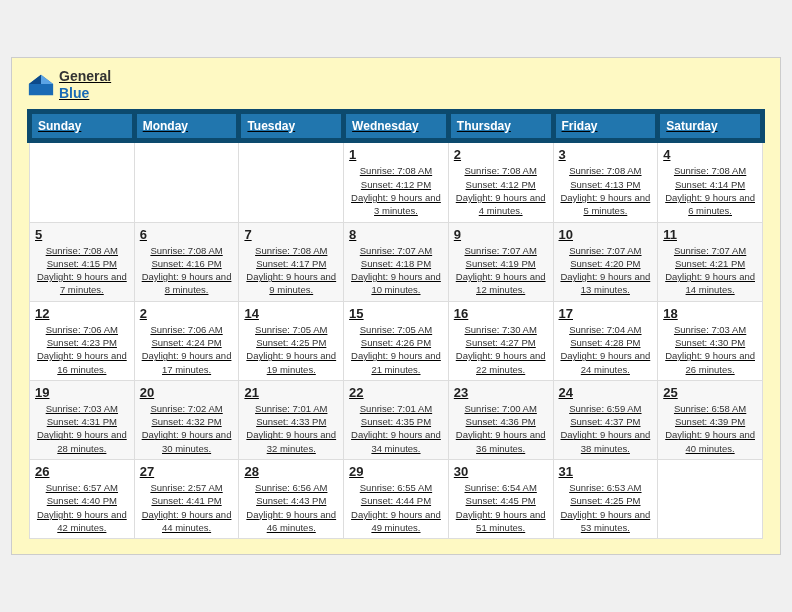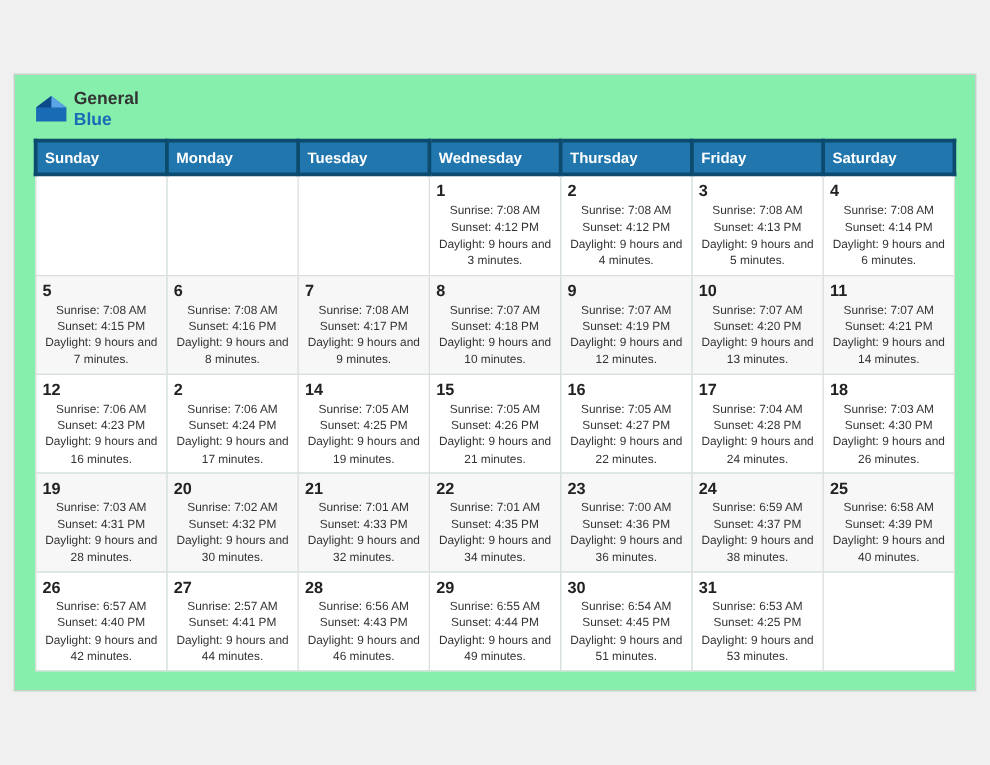--- a/index.html
+++ b/index.html
@@ -6,25 +6,26 @@
     body {
       font-family: Arial, sans-serif;
       background: #f0f0f0;
       display: flex;
       justify-content: center;
       align-items: center;
       width: 792px;
       min-height: 612px;
     }
     .calendar-wrapper {
-      background: #86efac;
+      background: #fef9c3;
       width: 770px;
       margin: 0;
       border: 1px solid #ccc;
       padding: 10px 15px 15px;
+      text-decoration: underline;
     }
     .header-section {
       display: flex;
       justify-content: space-between;
       align-items: flex-start;
       margin-bottom: 8px;
     }
     .logo {
       display: flex;
       align-items: center;
@@ -57,21 +58,21 @@
       width: 100%;
       border-collapse: collapse;
     }
     .calendar-table th {
       background: #2176ae;
       color: white;
       text-align: left;
       padding: 5px 6px;
       font-size: 12px;
       font-weight: bold;
-      border: 3px solid #0c4a6e;
+      border: 5px solid #0c4a6e;
     }
     .calendar-table td {
       vertical-align: top;
       border: 1px solid #ddd;
       padding: 4px 5px;
       width: 14.28%;
       min-height: 75px;
       background: white;
     }
     .calendar-table tr:nth-child(even) td {
@@ -218,21 +219,21 @@
 Daylight: 9 hours and 19 minutes.</div>
           </td>
           <td>
             <span class="day-number">15</span>
             <div class="day-info">Sunrise: 7:05 AM
 Sunset: 4:26 PM
 Daylight: 9 hours and 21 minutes.</div>
           </td>
           <td>
             <span class="day-number">16</span>
-            <div class="day-info">Sunrise: 7:05 AM
+            <div class="day-info">Sunrise: 7:30 AM
 Sunset: 4:27 PM
 Daylight: 9 hours and 22 minutes.</div>
           </td>
           <td>
             <span class="day-number">17</span>
             <div class="day-info">Sunrise: 7:04 AM
 Sunset: 4:28 PM
 Daylight: 9 hours and 24 minutes.</div>
           </td>
           <td>

